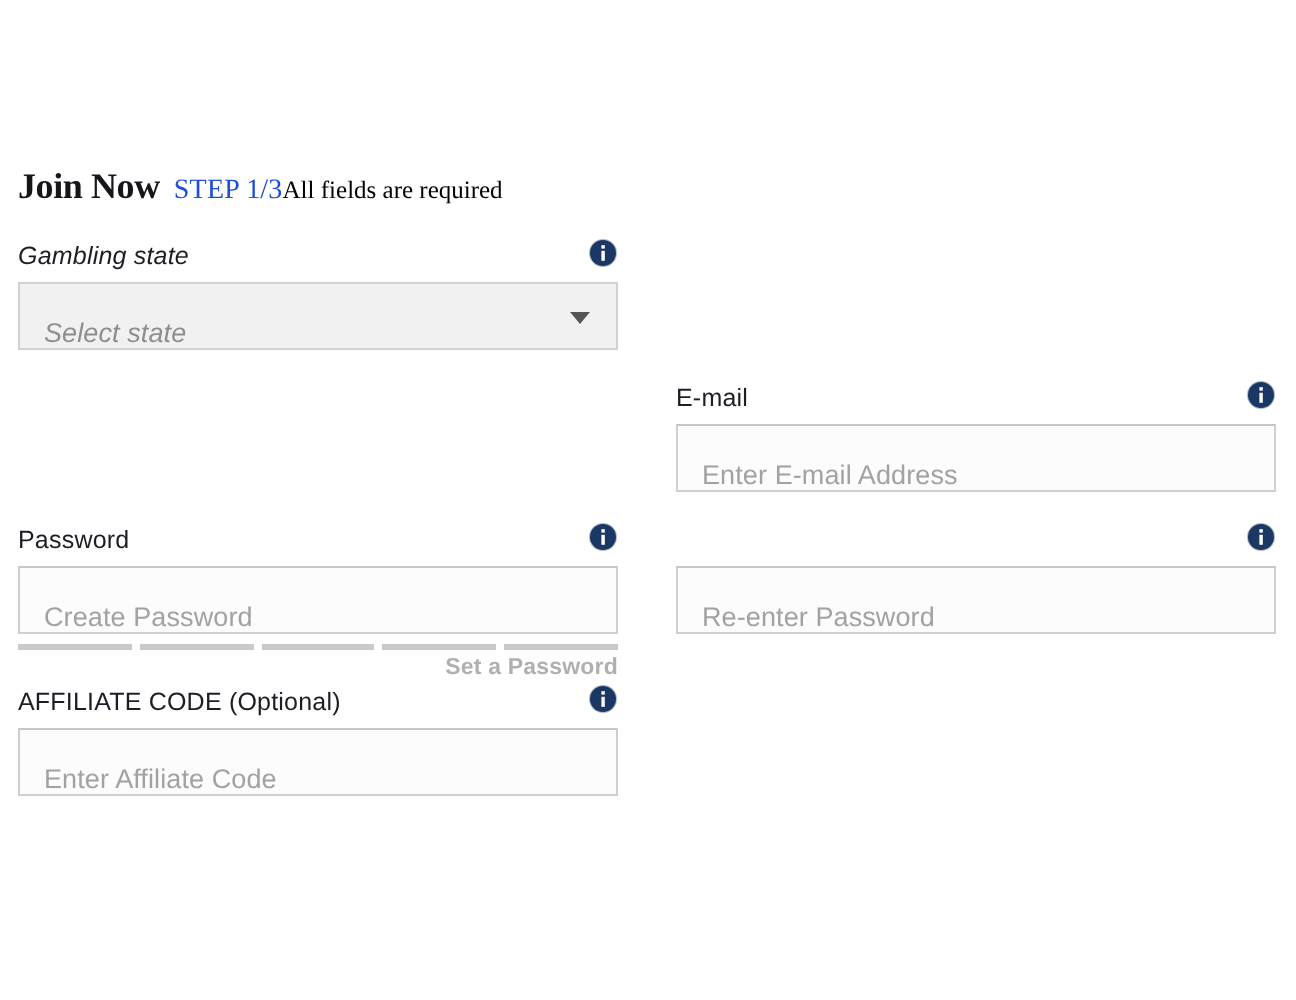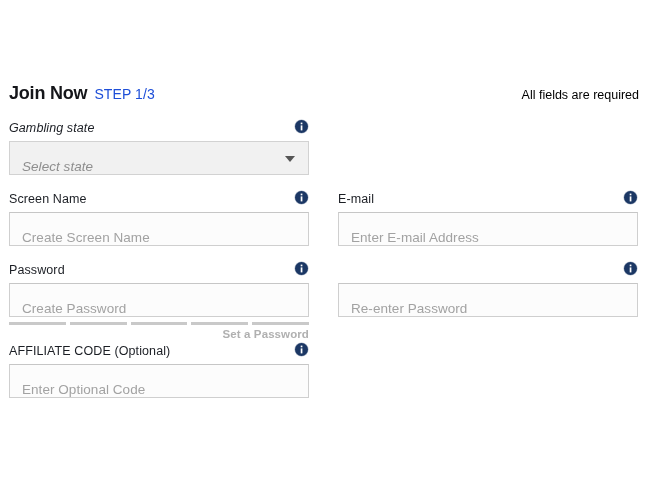--- a/index.html
+++ b/index.html
@@ -24,22 +24,22 @@
   }
 
   
   .form-header {
     position: absolute;
     left: 9px;
     right: 9px;
     top: 84px;
     display: flex;
     align-items: baseline;
-    justify-content: space-between;
     height: 22px;
+    font-family: Liberation Serif, serif;
   }
   .title-group {
     display: flex;
     align-items: baseline;
   }
   .title {
     font-size: 18px;
     font-weight: bold;
     color: #15161a;
     letter-spacing: -0.2px;
@@ -191,34 +191,20 @@
           </span>
         </div>
         <div class="input-box select">
           <span class="placeholder">Select state</span>
           <span class="caret"></span>
         </div>
       </div>
     </div>
 
     <div class="row" style="height:71px;">
-      <div class="col left">
-        <div class="field-label-line">
-          <span class="field-label">Screen Name</span>
-          <span class="info-icon">
-            <svg width="13" height="13" viewBox="0 0 13 13" aria-hidden="true">
-              <rect x="5.7" y="2.6" width="1.7" height="1.7" fill="#ffffff"></rect>
-              <rect x="5.7" y="5.4" width="1.7" height="5" fill="#ffffff"></rect>
-            </svg>
-          </span>
-        </div>
-        <div class="input-box">
-          <span class="placeholder">Create Screen Name</span>
-        </div>
-      </div>
       <div class="col right">
         <div class="field-label-line">
           <span class="field-label">E-mail</span>
           <span class="info-icon">
             <svg width="13" height="13" viewBox="0 0 13 13" aria-hidden="true">
               <rect x="5.7" y="2.6" width="1.7" height="1.7" fill="#ffffff"></rect>
               <rect x="5.7" y="5.4" width="1.7" height="5" fill="#ffffff"></rect>
             </svg>
           </span>
         </div>
@@ -271,19 +257,19 @@
         <div class="field-label-line">
           <span class="field-label">AFFILIATE CODE (Optional)</span>
           <span class="info-icon">
             <svg width="13" height="13" viewBox="0 0 13 13" aria-hidden="true">
               <rect x="5.7" y="2.6" width="1.7" height="1.7" fill="#ffffff"></rect>
               <rect x="5.7" y="5.4" width="1.7" height="5" fill="#ffffff"></rect>
             </svg>
           </span>
         </div>
         <div class="input-box">
-          <span class="placeholder">Enter Optional Code</span>
+          <span class="placeholder">Enter Affiliate Code</span>
         </div>
       </div>
     </div>
 
   </div>
 </div>
 
 </body></html>

